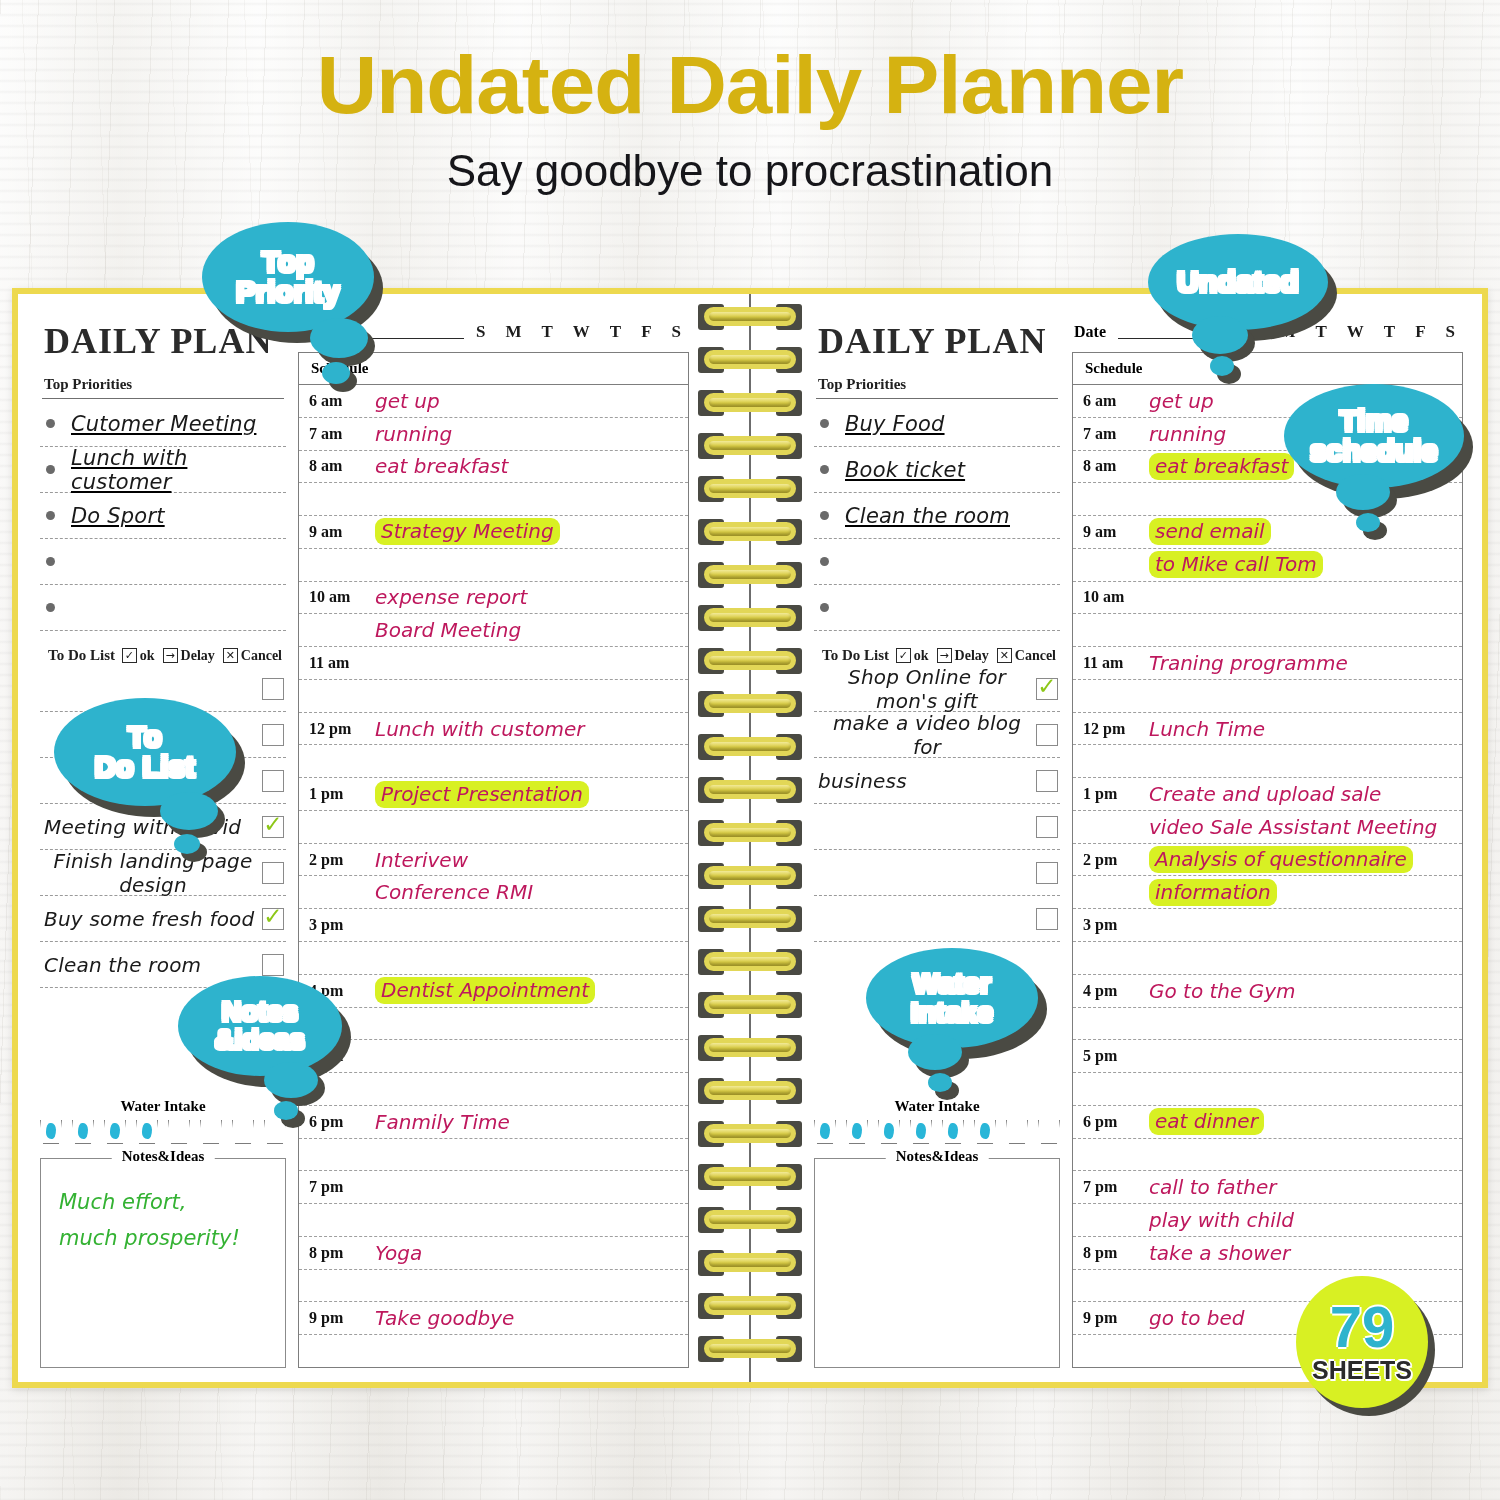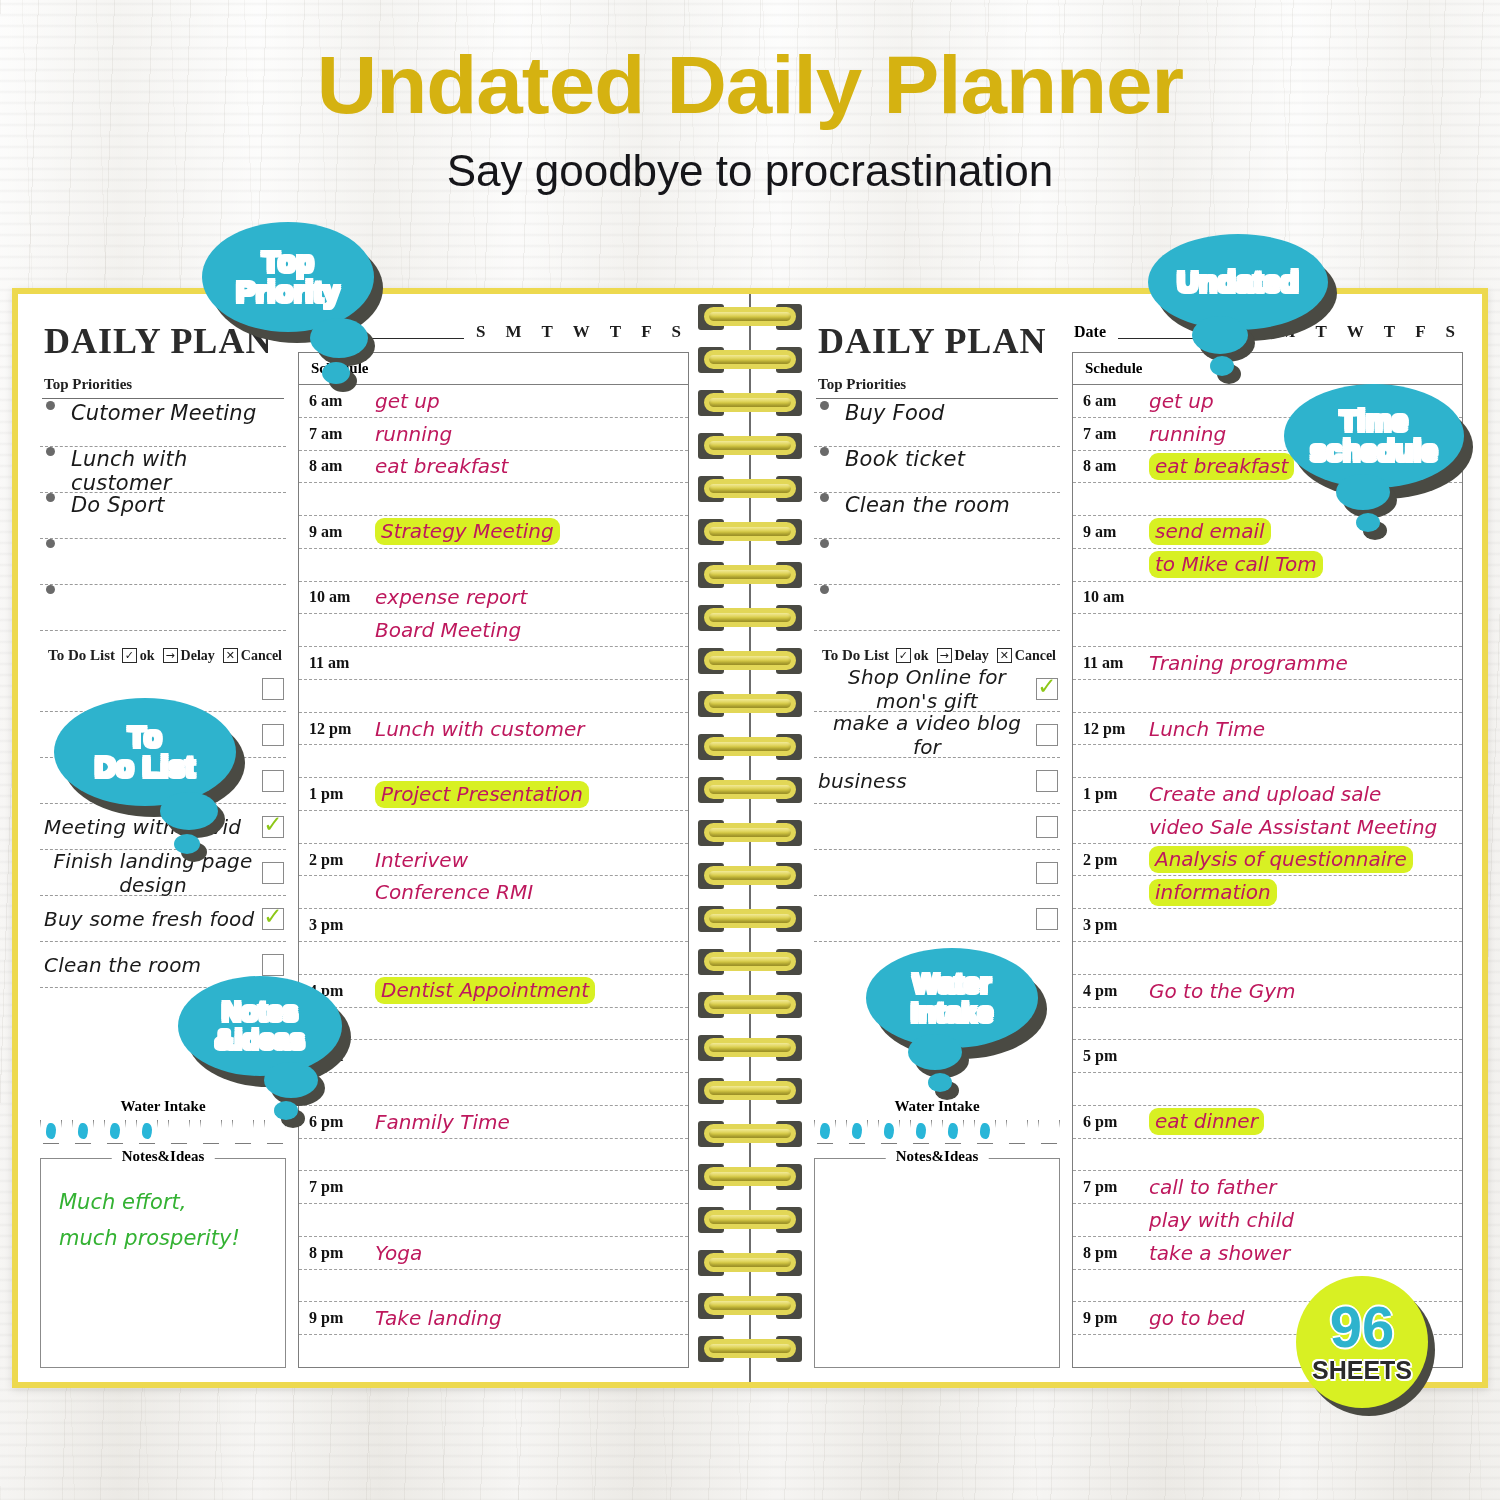--- a/index.html
+++ b/index.html
@@ -85,23 +85,24 @@
     font-family:"Liberation Serif", serif;
     font-weight:700; font-size:15px; color:#202020;
     margin-left: 4px;
   }
   .rule-solid { height:0; border-top:1.5px solid #6f6f6f; margin:5px 2px 0 2px; }
 
   
   .prio-list { margin-top: 2px; }
   .prio-row {
     height: 46px;
-    display:flex; align-items:flex-start;
+    display:flex; align-items:center;
     border-bottom: 1.5px dashed #9a9a9a;
     padding-left: 6px;
+    text-decoration: underline;
   }
   .bullet { width:9px;height:9px;border-radius:50%;background:#6a6a6a; margin-right:16px; flex:none; }
   .hand {
     font-family:"DejaVu Sans", sans-serif;
     font-style: italic;
     font-size: 21px;
     color:#1a1a1a;
     letter-spacing: .2px;
   }
 
@@ -467,21 +468,21 @@
               <div class="srow">
                 <span class="stime">8 pm</span>
                 <span class="stext">Yoga</span>
               </div>
               <div class="srow">
                 <span class="stime"></span>
                 <span class="stext"></span>
               </div>
               <div class="srow">
                 <span class="stime">9 pm</span>
-                <span class="stext">Take landing</span>
+                <span class="stext">Take goodbye</span>
               </div>
               <div class="srow">
                 <span class="stime"></span>
                 <span class="stext"></span>
               </div>
             </div>
         </div>
       </div>
 
     </div>
@@ -906,15 +907,15 @@
 <div class="bubble" style="left:866px; top:948px; width:172px; height:100px; font-size:28px;">
   <span>
     <span>Water</span><br>
     <span>Intake</span>
   </span>
   <span class="tail1" style="width:54px;height:36px;left:42px;bottom:-22px;"></span>
   <span class="tail2" style="width:24px;height:19px;left:62px;bottom:-44px;"></span>
 </div>
 
 <div class="badge79" style="left:1296px; top:1276px;">
-  <div class="n">96</div>
+  <div class="n">79</div>
   <div class="s">SHEETS</div>
 </div>
 
 </body></html>

